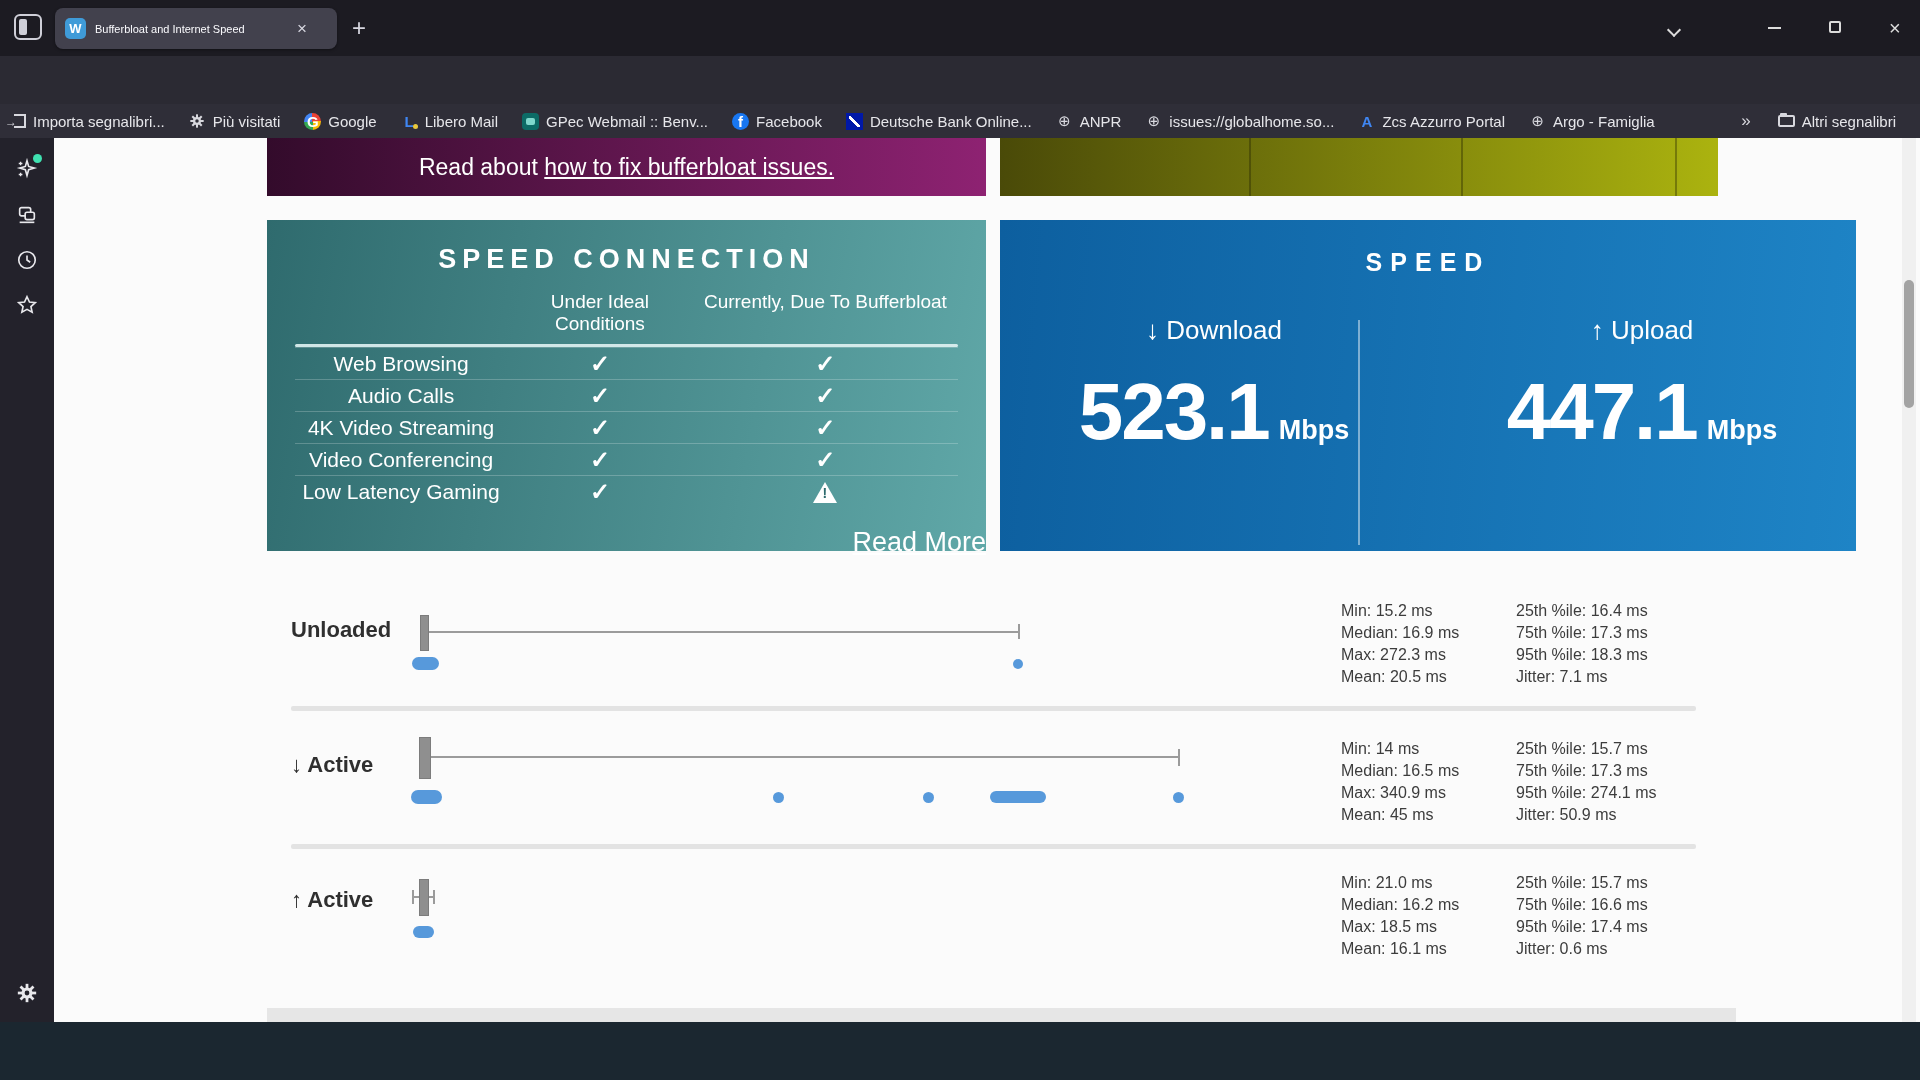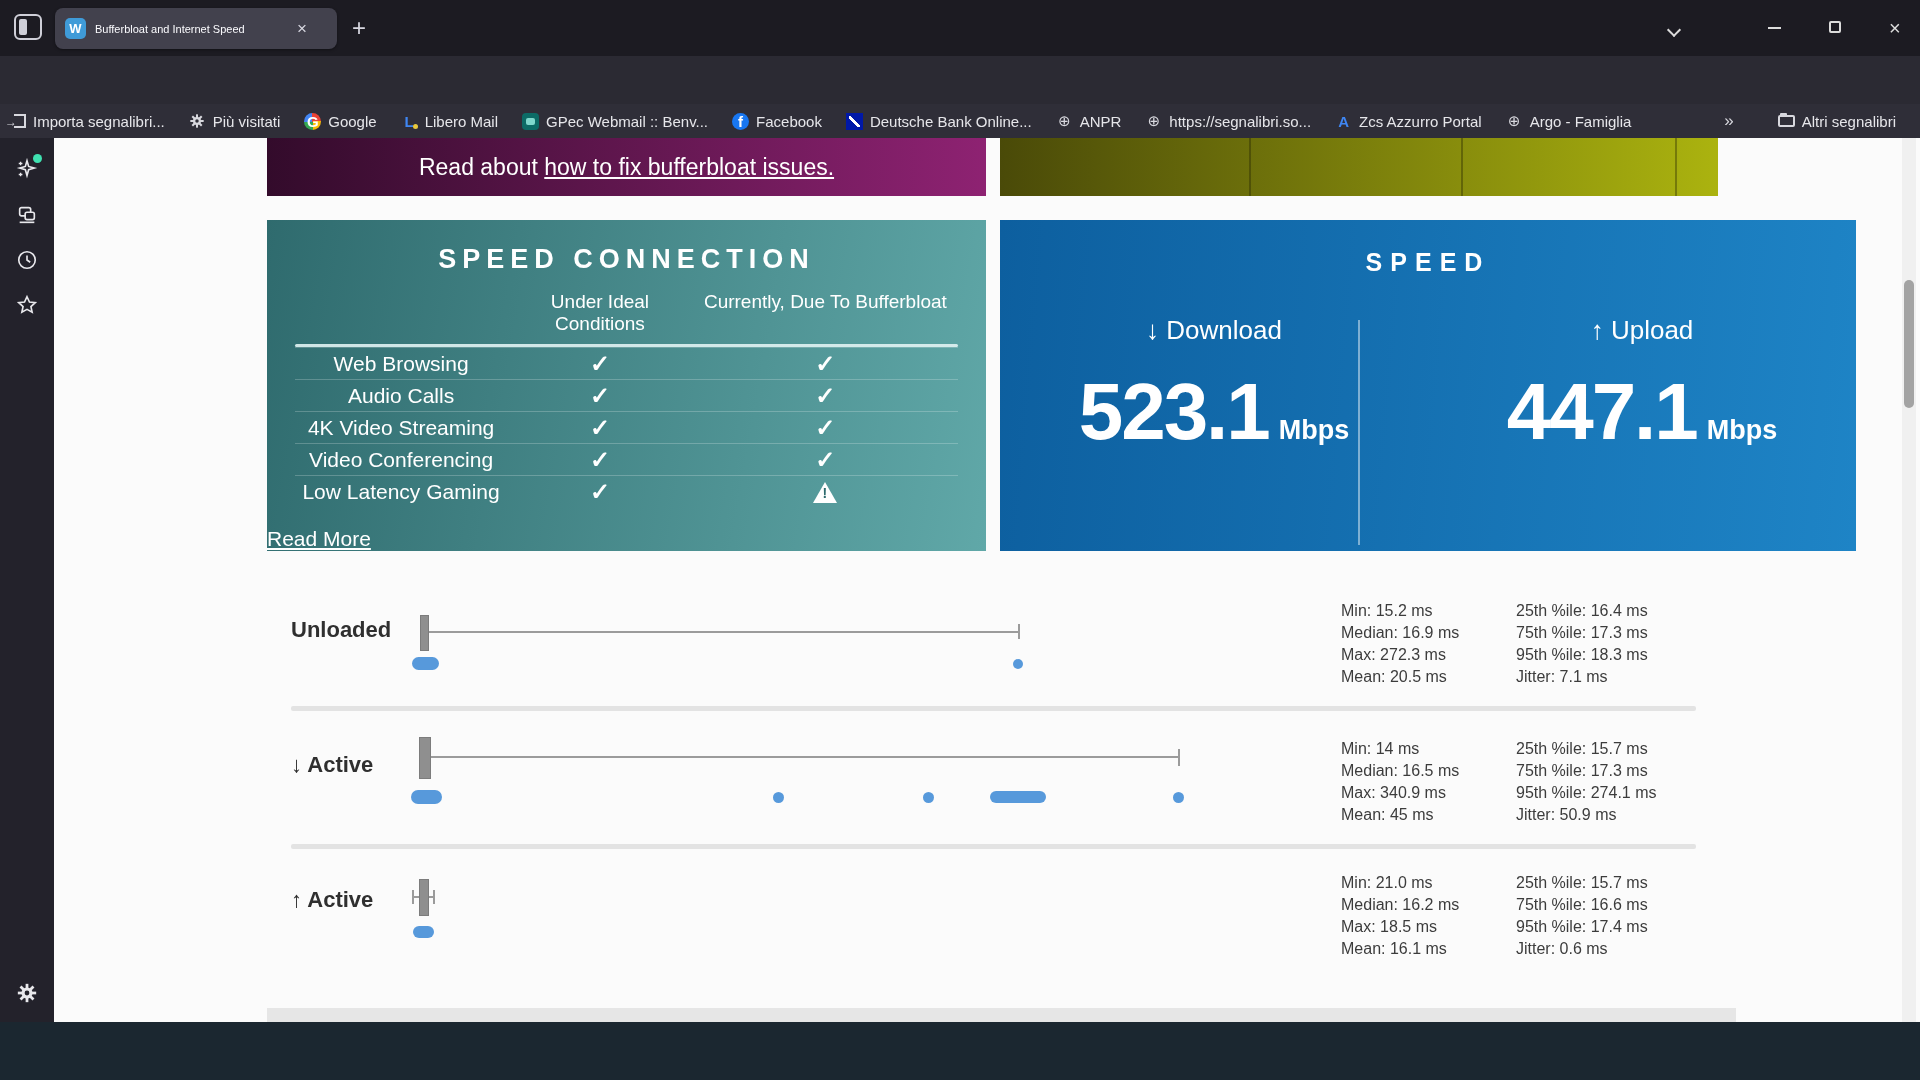--- a/index.html
+++ b/index.html
@@ -80,21 +80,21 @@
   .conn-hrow{display:grid;grid-template-columns:32% 28% 40%;font-size:19px;padding-bottom:9px;}
   .conn-hrow div{text-align:center;}
   .conn-underline{height:3px;background:rgba(225,243,243,.9);border-radius:2px;}
   .conn-row{display:grid;grid-template-columns:32% 28% 40%;height:32px;align-items:center;border-top:1px solid rgba(255,255,255,.22);}
   .conn-row:first-of-type{border-top:none;}
   .conn-row div{text-align:center;}
   .rowlabel{font-size:21px;}
   .chk{font-size:24px;font-weight:bold;}
   .warn{display:inline-block;width:0;height:0;border-left:12px solid transparent;border-right:12px solid transparent;border-bottom:21px solid #fff;position:relative;top:3px;}
   .warn::after{content:"!";position:absolute;left:-3px;top:3px;font-size:14px;font-weight:bold;color:#2f6b6e;}
-  .readmore{display:block;text-align:left;margin-top:20px;font-size:21px;color:#fff;}
+  .readmore{display:block;text-align:right;margin-top:20px;font-size:27px;color:#fff;}
 
   .speedcard{left:1000px;top:220px;width:856px;height:331px;background:linear-gradient(95deg,#0d5f9f,#1e84c6);color:#fff;}
   .speed-title{text-align:center;margin-top:28px;font-size:25px;font-weight:bold;letter-spacing:8px;}
   .speed-cols{display:flex;margin-top:38px;}
   .speed-col{width:50%;text-align:center;}
   .speed-label{font-size:26px;}
   .speed-num{margin-top:26px;display:flex;align-items:baseline;justify-content:center;}
   .bignum{font-size:80px;font-weight:bold;letter-spacing:-2px;line-height:1;}
   .unit{font-size:27px;font-weight:bold;margin-left:10px;}
   .speed-div{position:absolute;left:358px;top:100px;width:2px;height:225px;background:rgba(255,255,255,.45);}
@@ -228,33 +228,33 @@
     <span class="bm">
         <span class="ic ic-db"></span>
         <span>Deutsche Bank Online...</span>
       </span>
     <span class="bm">
         <span class="ic ic-globe">⊕</span>
         <span>ANPR</span>
       </span>
     <span class="bm">
         <span class="ic ic-globe">⊕</span>
-        <span>https://segnalibri.so...</span>
+        <span>issues://globalhome.so...</span>
       </span>
     <span class="bm">
         <span class="ic ic-zcs">A</span>
         <span>Zcs Azzurro Portal</span>
       </span>
     <span class="bm">
         <span class="ic ic-globe">⊕</span>
         <span>Argo - Famiglia</span>
       </span>
     <span class="bm-spacer"></span>
     <span class="ovf">»</span>
-    <span class="bm" style="margin-right:10px;margin-left:17px;">
+    <span class="bm" style="margin-right:10px;">
         <span class="ic">
           <span class="ic-folder2"></span>
         </span>
         <span>Altri segnalibri</span>
       </span>
   </div>
 
   <div class="abs sidebar">
     <span class="abs sbico" style="top:20px;">
       <svg width="22" height="22" viewBox="0 0 24 24">

